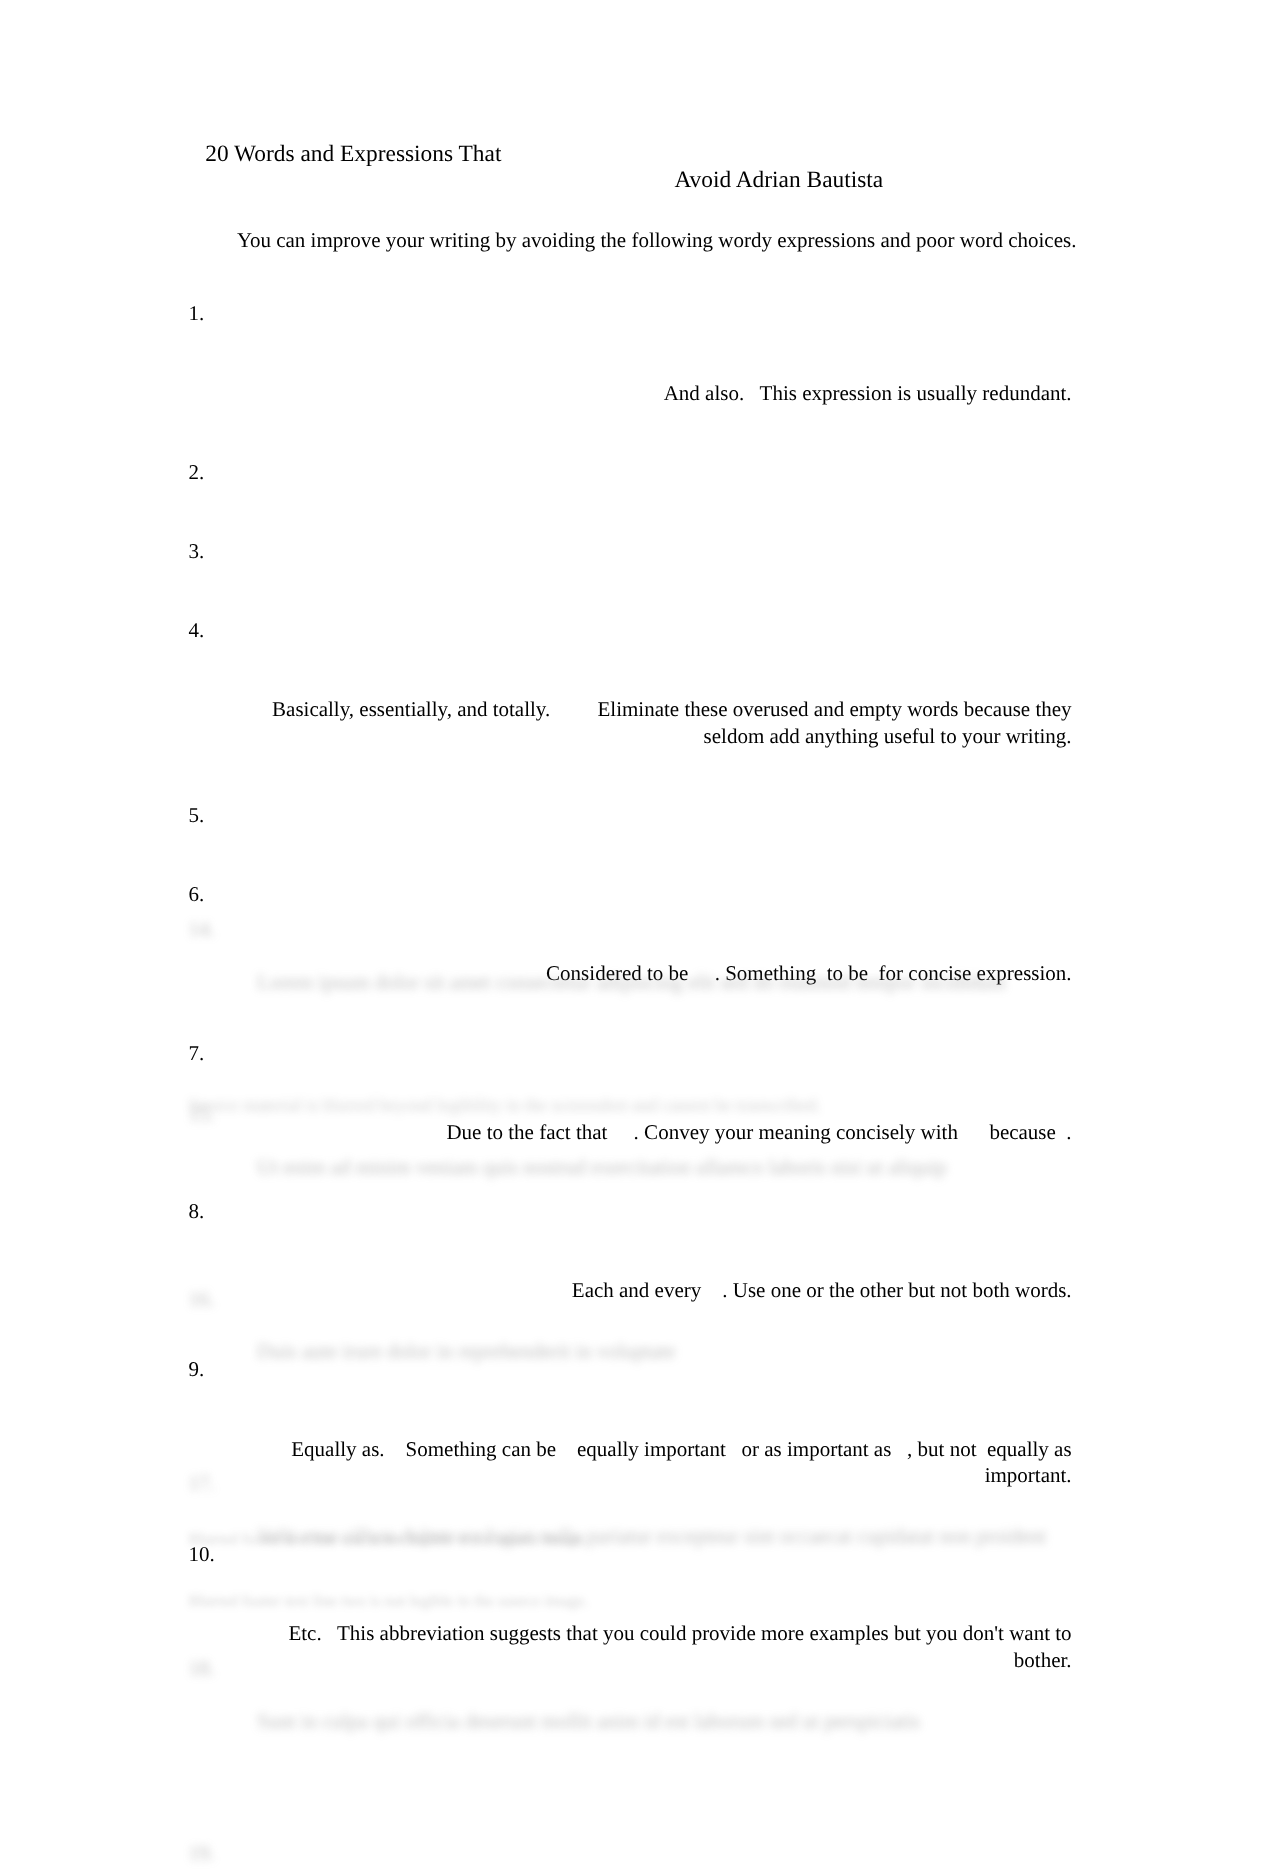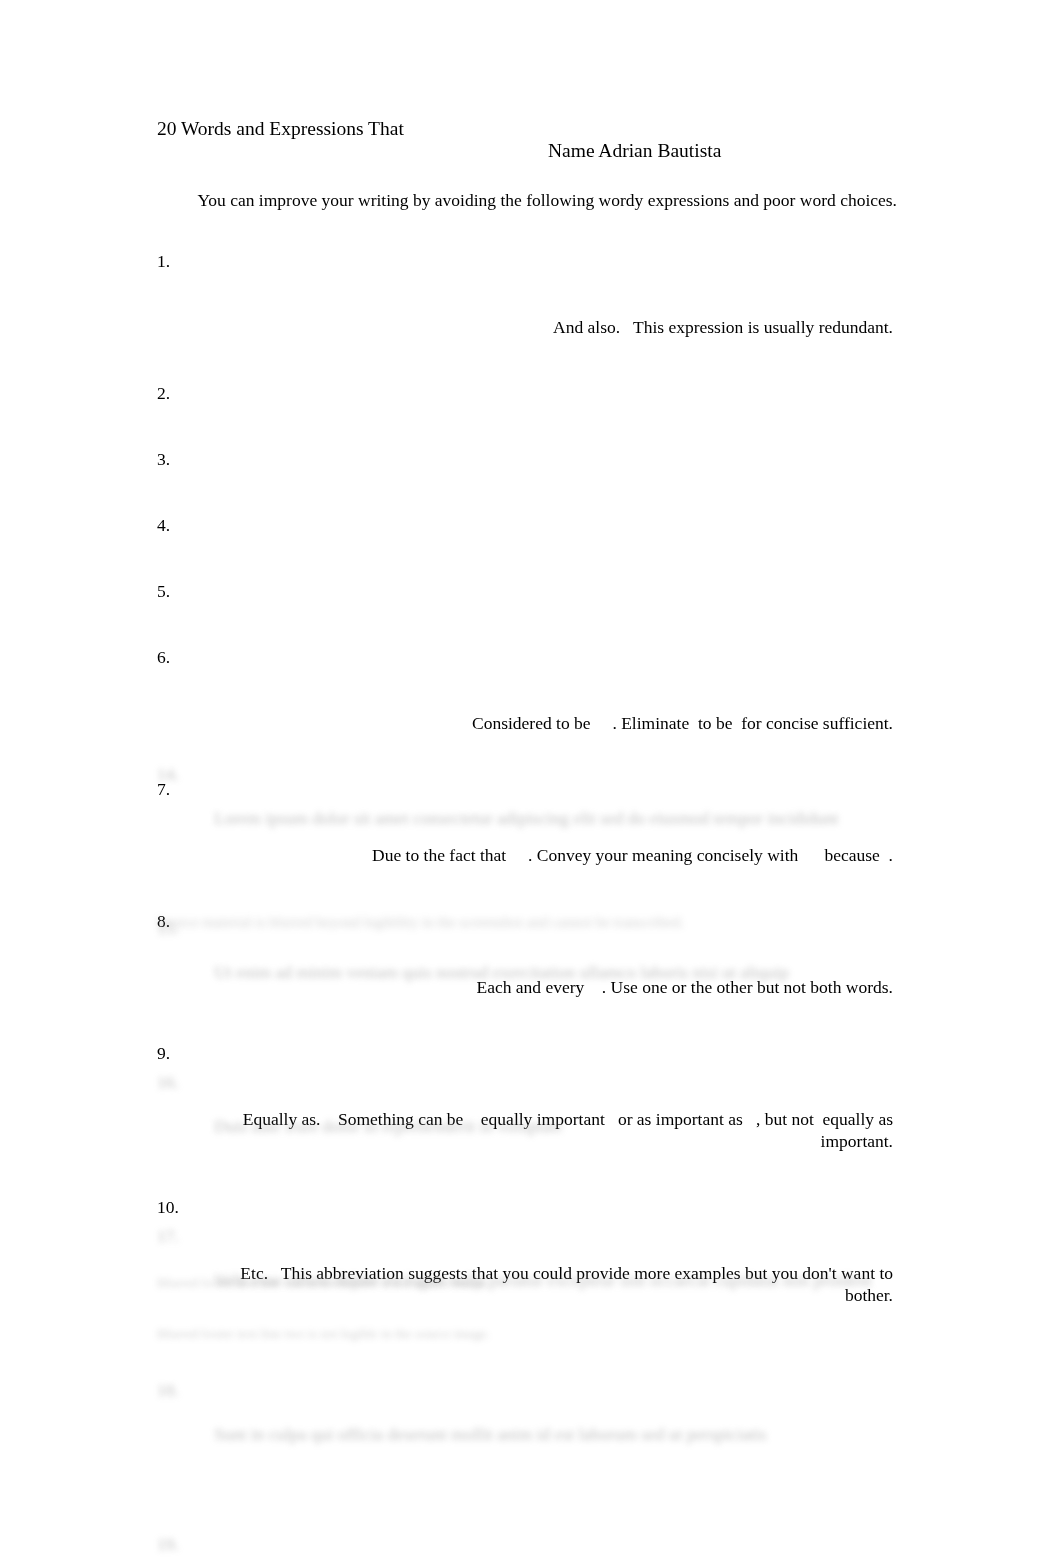--- a/index.html
+++ b/index.html
@@ -23,21 +23,21 @@
     left: 0;
     top: 0;
     width: 1062px;
     height: 1561px;
     background: #ffffff;
   }
 
   
   .header {
     position: absolute;
-    left: 157px;
+    left: 171px;
     top: 118px;
     width: 760px;
   }
   .title-block {
     display: inline-block;
     vertical-align: top;
     width: 390px;
   }
   .title-line {
     font-size: 19.5px;
@@ -141,21 +141,21 @@
 </style>
 </head>
 <body>
 
 <div class="page">
 
   <div class="header">
     <div class="title-block">
       <div class="title-line">20 Words and Expressions That</div>
     </div>
-    <div class="name-block">Name Adrian Bautista</div>
+    <div class="name-block">Avoid Adrian Bautista</div>
   </div>
 
   <div class="intro">You can improve your writing by avoiding the following wordy expressions and poor word choices.</div>
 
   <div class="list">
 
     <div class="li">
       <span class="num">1.</span>
       <span class="txt">And also.   This expression is usually redundant.</span>
     </div>
@@ -163,29 +163,30 @@
     <div class="li">
       <span class="num">2.</span>
     </div>
 
     <div class="li">
       <span class="num">3.</span>
     </div>
 
     <div class="li">
       <span class="num">4.</span>
+      <span class="txt">Basically, essentially, and totally.         Eliminate these overused and empty words because they seldom add anything useful to your writing.</span>
     </div>
 
     <div class="li">
       <span class="num">5.</span>
     </div>
 
     <div class="li">
       <span class="num">6.</span>
-      <span class="txt">Considered to be     . Eliminate  to be  for concise sufficient.</span>
+      <span class="txt">Considered to be     . Something  to be  for concise expression.</span>
     </div>
 
     <div class="li">
       <span class="num">7.</span>
       <span class="txt">Due to the fact that     . Convey your meaning concisely with      because  .</span>
     </div>
 
     <div class="li">
       <span class="num">8.</span>
       <span class="txt">Each and every    . Use one or the other but not both words.</span>

